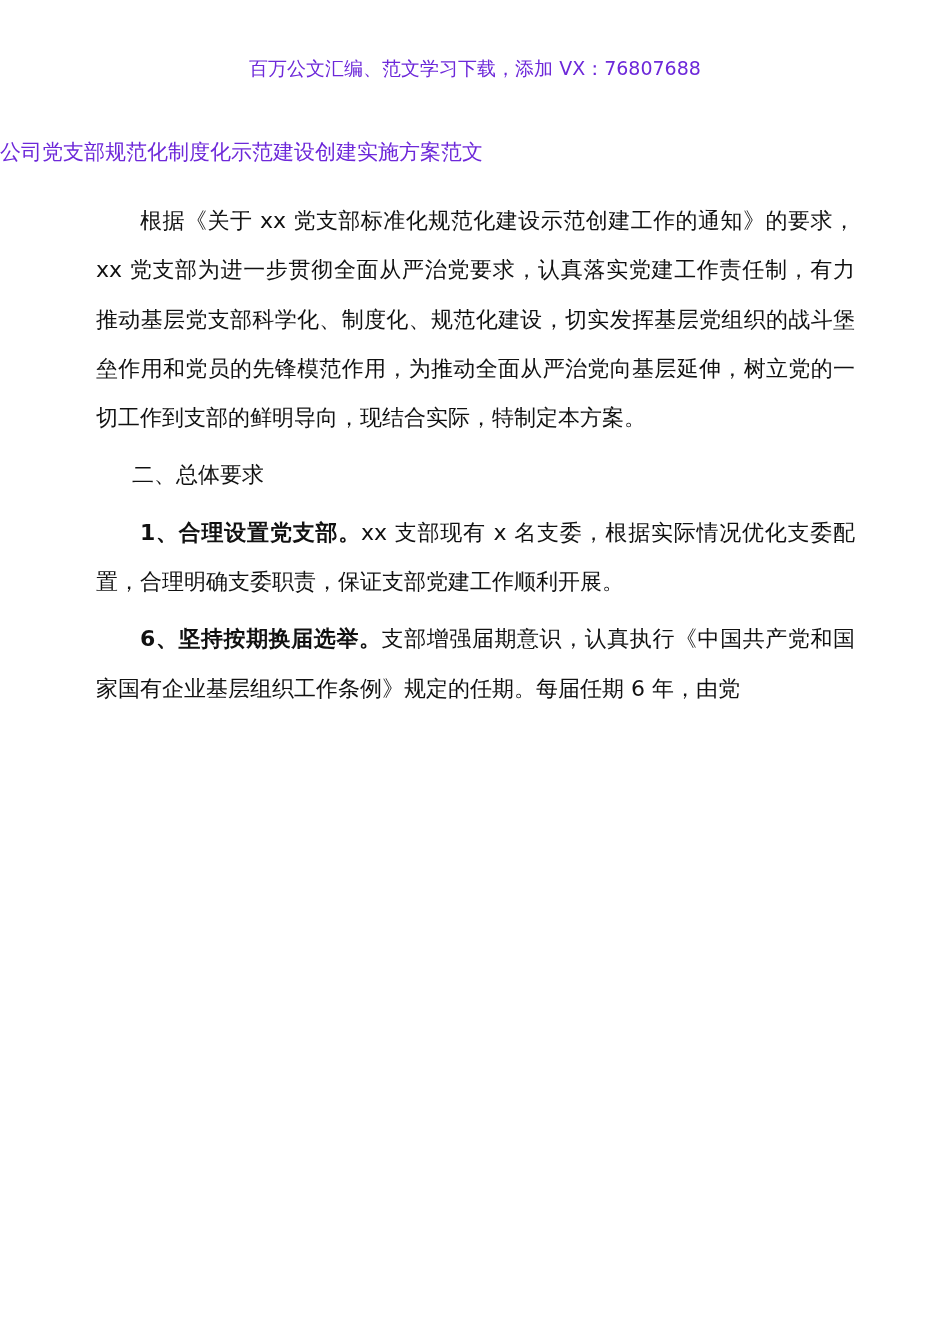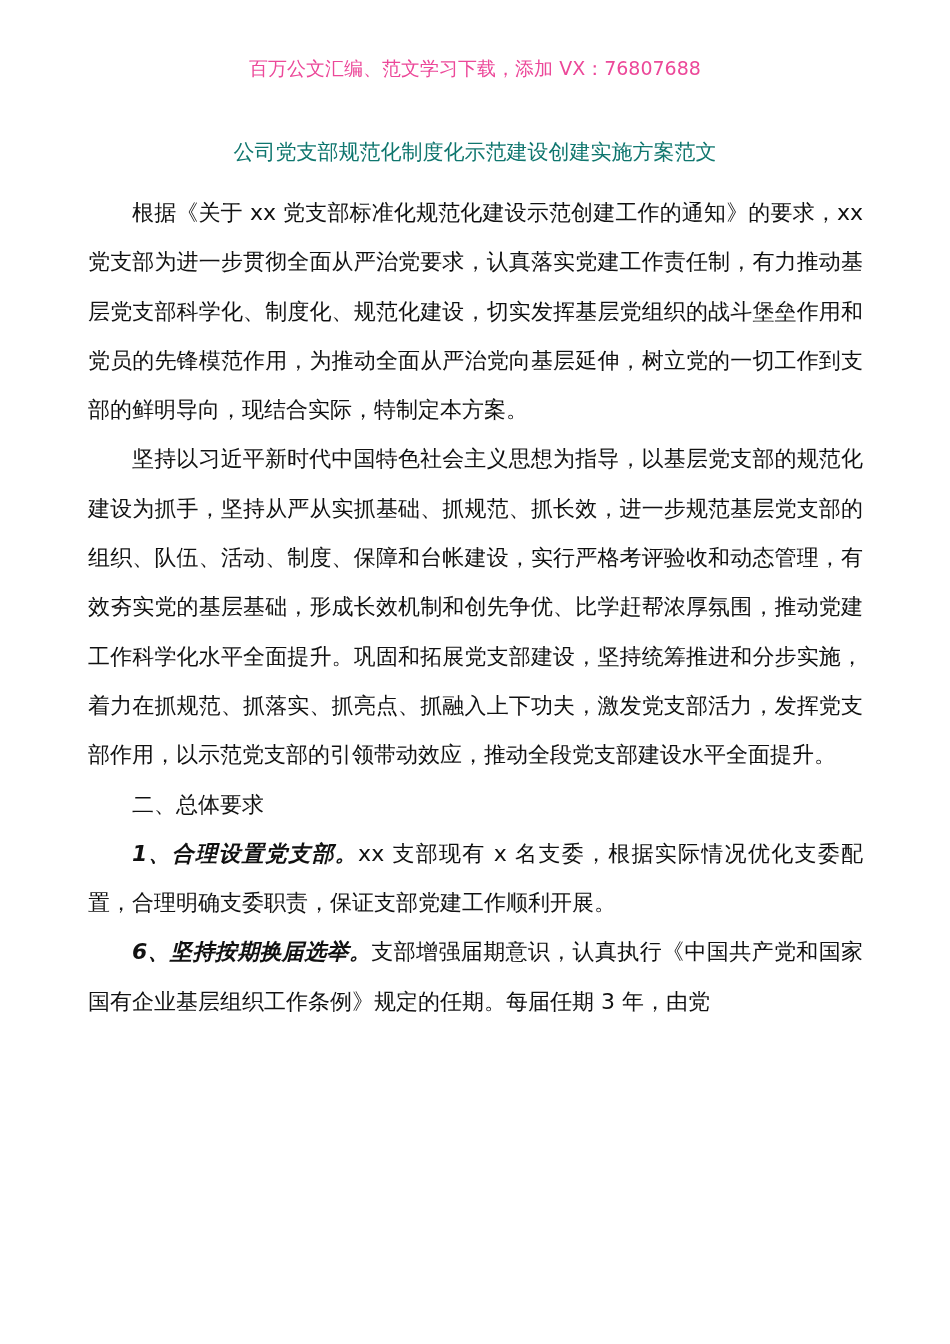--- a/index.html
+++ b/index.html
@@ -23,73 +23,71 @@
       height: 1344px;
       background: #ffffff;
     }
     .header-note {
       position: absolute;
       top: 56px;
       left: 0;
       width: 950px;
       text-align: center;
       font-size: 19px;
-      color: #ec4899;
+      color: #6d28d9;
       letter-spacing: 0px;
     }
     .doc-title {
       position: absolute;
       top: 138px;
       left: 0;
       width: 950px;
-      text-align: center;
+      text-align: left;
       font-size: 21px;
-      color: #0f766e;
+      color: #6d28d9;
     }
     .body {
       position: absolute;
       top: 188px;
       left: 88px;
       width: 775px;
       font-size: 22px;
       line-height: 49.3px;
       text-align: justify;
     }
     .para {
-      margin: 0;
+      margin: 8px;
       text-indent: 2em;
     }
     .heading {
       margin: 0;
       text-indent: 2em;
     }
     .subheading {
       margin: 0;
       padding-left: 2.3em;
       font-weight: bold;
     }
     .bold-lead {
       font-weight: bold;
-      font-style: italic;
     }
   </style>
 </head>
 <body>
 
 <div class="page">
 
   <div class="header-note">百万公文汇编、范文学习下载，添加 VX：76807688</div>
 
   <div class="doc-title">公司党支部规范化制度化示范建设创建实施方案范文</div>
 
   <div class="body">
     <p class="para">根据《关于 xx 党支部标准化规范化建设示范创建工作的通知》的要求，xx 党支部为进一步贯彻全面从严治党要求，认真落实党建工作责任制，有力推动基层党支部科学化、制度化、规范化建设，切实发挥基层党组织的战斗堡垒作用和党员的先锋模范作用，为推动全面从严治党向基层延伸，树立党的一切工作到支部的鲜明导向，现结合实际，特制定本方案。</p>
 
-    <p class="para">坚持以习近平新时代中国特色社会主义思想为指导，以基层党支部的规范化建设为抓手，坚持从严从实抓基础、抓规范、抓长效，进一步规范基层党支部的组织、队伍、活动、制度、保障和台帐建设，实行严格考评验收和动态管理，有效夯实党的基层基础，形成长效机制和创先争优、比学赶帮浓厚氛围，推动党建工作科学化水平全面提升。巩固和拓展党支部建设，坚持统筹推进和分步实施，着力在抓规范、抓落实、抓亮点、抓融入上下功夫，激发党支部活力，发挥党支部作用，以示范党支部的引领带动效应，推动全段党支部建设水平全面提升。</p>
 
     <p class="heading">二、总体要求</p>
 
     <p class="para"><span class="bold-lead">1、合理设置党支部。</span><span>xx 支部现有 x 名支委，根据实际情况优化支委配置，合理明确支委职责，保证支部党建工作顺利开展。</span></p>
 
-    <p class="para"><span class="bold-lead">6、坚持按期换届选举。</span><span>支部增强届期意识，认真执行《中国共产党和国家国有企业基层组织工作条例》规定的任期。每届任期 3 年，由党</span></p>
+    <p class="para"><span class="bold-lead">6、坚持按期换届选举。</span><span>支部增强届期意识，认真执行《中国共产党和国家国有企业基层组织工作条例》规定的任期。每届任期 6 年，由党</span></p>
   </div>
 
 </div>
 
 </body></html>

